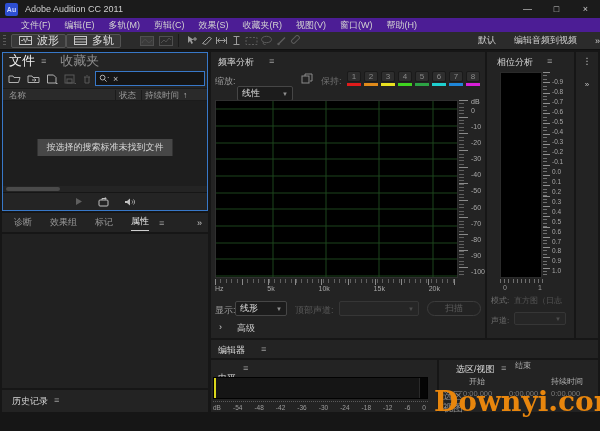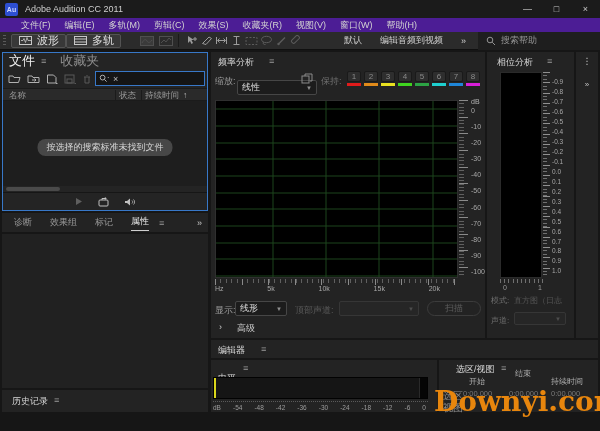--- a/index.html
+++ b/index.html
@@ -37,21 +37,21 @@
   .files{left:2px;top:52px;width:206px;height:159px;border:1px solid #3878c8;background:#242424}
   .ftabs{position:absolute;left:0;top:0;width:100%;height:16px;display:flex;align-items:center;padding-left:6px;gap:6px}
   .ftoolbar{position:absolute;left:0;top:17px;width:100%;height:17px;display:flex;align-items:center;gap:6px;padding-left:5px}
   .fsearch{position:absolute;left:92px;top:18px;width:110px;height:15px;background:#151515;border:1px solid #3878c8;
            display:flex;align-items:center;gap:3px;padding:0 3px}
   .fsearch .q{font-size:9px;color:#e8e8e8;flex:1}
   .fcols{position:absolute;left:0;top:35px;width:100%;height:13px;background:#2a2a2a;border-top:1px solid #1b1b1b;border-bottom:1px solid #1b1b1b}
   .fcols span{position:absolute;top:1px;font-size:8.5px;color:#9a9a9a}
   .colline{position:absolute;top:0;width:1px;height:13px;background:#1b1b1b}
   .fbody{position:absolute;left:0;top:48px;width:100%;height:85px;background:#1e1e1e}
-  .pill{position:absolute;left:50%;top:38px;transform:translateX(-50%);background:#474747;border-radius:8px;
+  .pill{position:absolute;left:50%;top:38px;transform:translateX(-50%);background:#474747;border-radius:0;
         padding:2px 9px;font-size:9px;color:#d6d6d6;white-space:nowrap}
   .fscroll{position:absolute;left:0;top:133px;width:100%;height:6px}
   .fthumb{position:absolute;left:3px;top:1px;width:54px;height:4px;background:#4a4a4a;border-radius:2px}
   .ftransport{position:absolute;left:0;top:139px;width:100%;height:18px;border-top:1px solid #161616;
               display:flex;align-items:center;justify-content:center;gap:15px}
   
   .ltabs{left:2px;top:213px;width:206px;height:19px;display:flex;align-items:center;padding-left:12px;gap:18px}
   .ltab{font-size:9px;color:#9a9a9a}
   .ltab.active{color:#ededed;border-bottom:1px solid #cfcfcf;padding-bottom:2px}
   .leftbody{left:2px;top:234px;width:206px;height:154px;background:#212121}
@@ -228,29 +228,20 @@
         </svg>
     </span>
     <span class="tbicon">
       <svg width="13" height="11">
           <rect x="3" y="1" width="4" height="9" rx="1.5" transform="rotate(45 6.5 5.5)" fill="none" stroke="#5c5c5c"></rect>
         </svg>
     </span>
     <span class="wsbtn" style="margin-left:auto">默认</span>
     <span class="wsbtn">编辑音频到视频</span>
     <span class="wsbtn" style="margin-right:0">»</span>
-    <div class="helpsearch">
-      <span>
-        <svg width="10" height="10">
-            <circle cx="4" cy="4" r="2.8" fill="none" stroke="#949494"></circle>
-            <line x1="6.2" y1="6.2" x2="9" y2="9" stroke="#949494"></line>
-          </svg>
-      </span>
-      <span>搜索帮助</span>
-    </div>
   </div>
 
   <div class="panel files">
     <div class="ftabs">
       <span class="t" style="color:#f0f0f0">文件</span>
       <span class="hamb">≡</span>
       <span class="t dim" style="margin-left:8px">收藏夹</span>
     </div>
     <div class="ftoolbar">
       <span>
@@ -341,21 +332,21 @@
   <div class="panel history">
     <span class="ph" style="left:10px;top:5px">历史记录</span>
     <span class="hamb" style="position:absolute;left:52px;top:5px">≡</span>
   </div>
 
   <div class="panel freq">
     <span class="ph" style="left:7px;top:4px">频率分析</span>
     <span class="hamb" style="position:absolute;left:58px;top:4px">≡</span>
 
     <span class="lab" style="left:4px;top:23px">缩放:</span>
-    <div class="dd" style="left:26px;top:28px;width:80px">
+    <div class="dd" style="left:26px;top:34px;width:56px">
       <span>线性</span>
         <span class="car">▼</span>
     </div>
     <span style="position:absolute;left:90px;top:21px">
       <svg width="12" height="12">
           <rect x="1" y="3" width="7" height="7" fill="none" stroke="#8a8a8a"></rect>
           <path d="M4 3V1h7v7h-2" fill="none" stroke="#8a8a8a"></path>
         </svg>
     </span>
     <span class="lab" style="left:110px;top:23px;color:#6f6f6f">保持:</span>
@@ -534,21 +525,21 @@
         <span>-6</span>
         <span>0</span>
       </div>
   </div>
 
   <div class="panel selection">
     <span class="ph" style="left:17px;top:3px">选区/视图</span>
     <span class="hamb" style="position:absolute;left:62px;top:3px">≡</span>
     <div class="hd">
       <span style="left:30px;top:16px">开始</span>
-      <span style="left:76px;top:8px">结束</span>
+      <span style="left:76px;top:0">结束</span>
       <span style="left:112px;top:16px">持续时间</span>
     </div>
     <div class="selrow">
       <span class="rl" style="left:4px;top:29px">选区</span>
       <span style="left:24px;top:29px">0:00.000</span>
       <span style="left:70px;top:29px">0:00.000</span>
       <span style="left:112px;top:29px">0:00.000</span>
       <span class="rl" style="left:4px;top:41px">视图</span>
     </div>
   </div>

